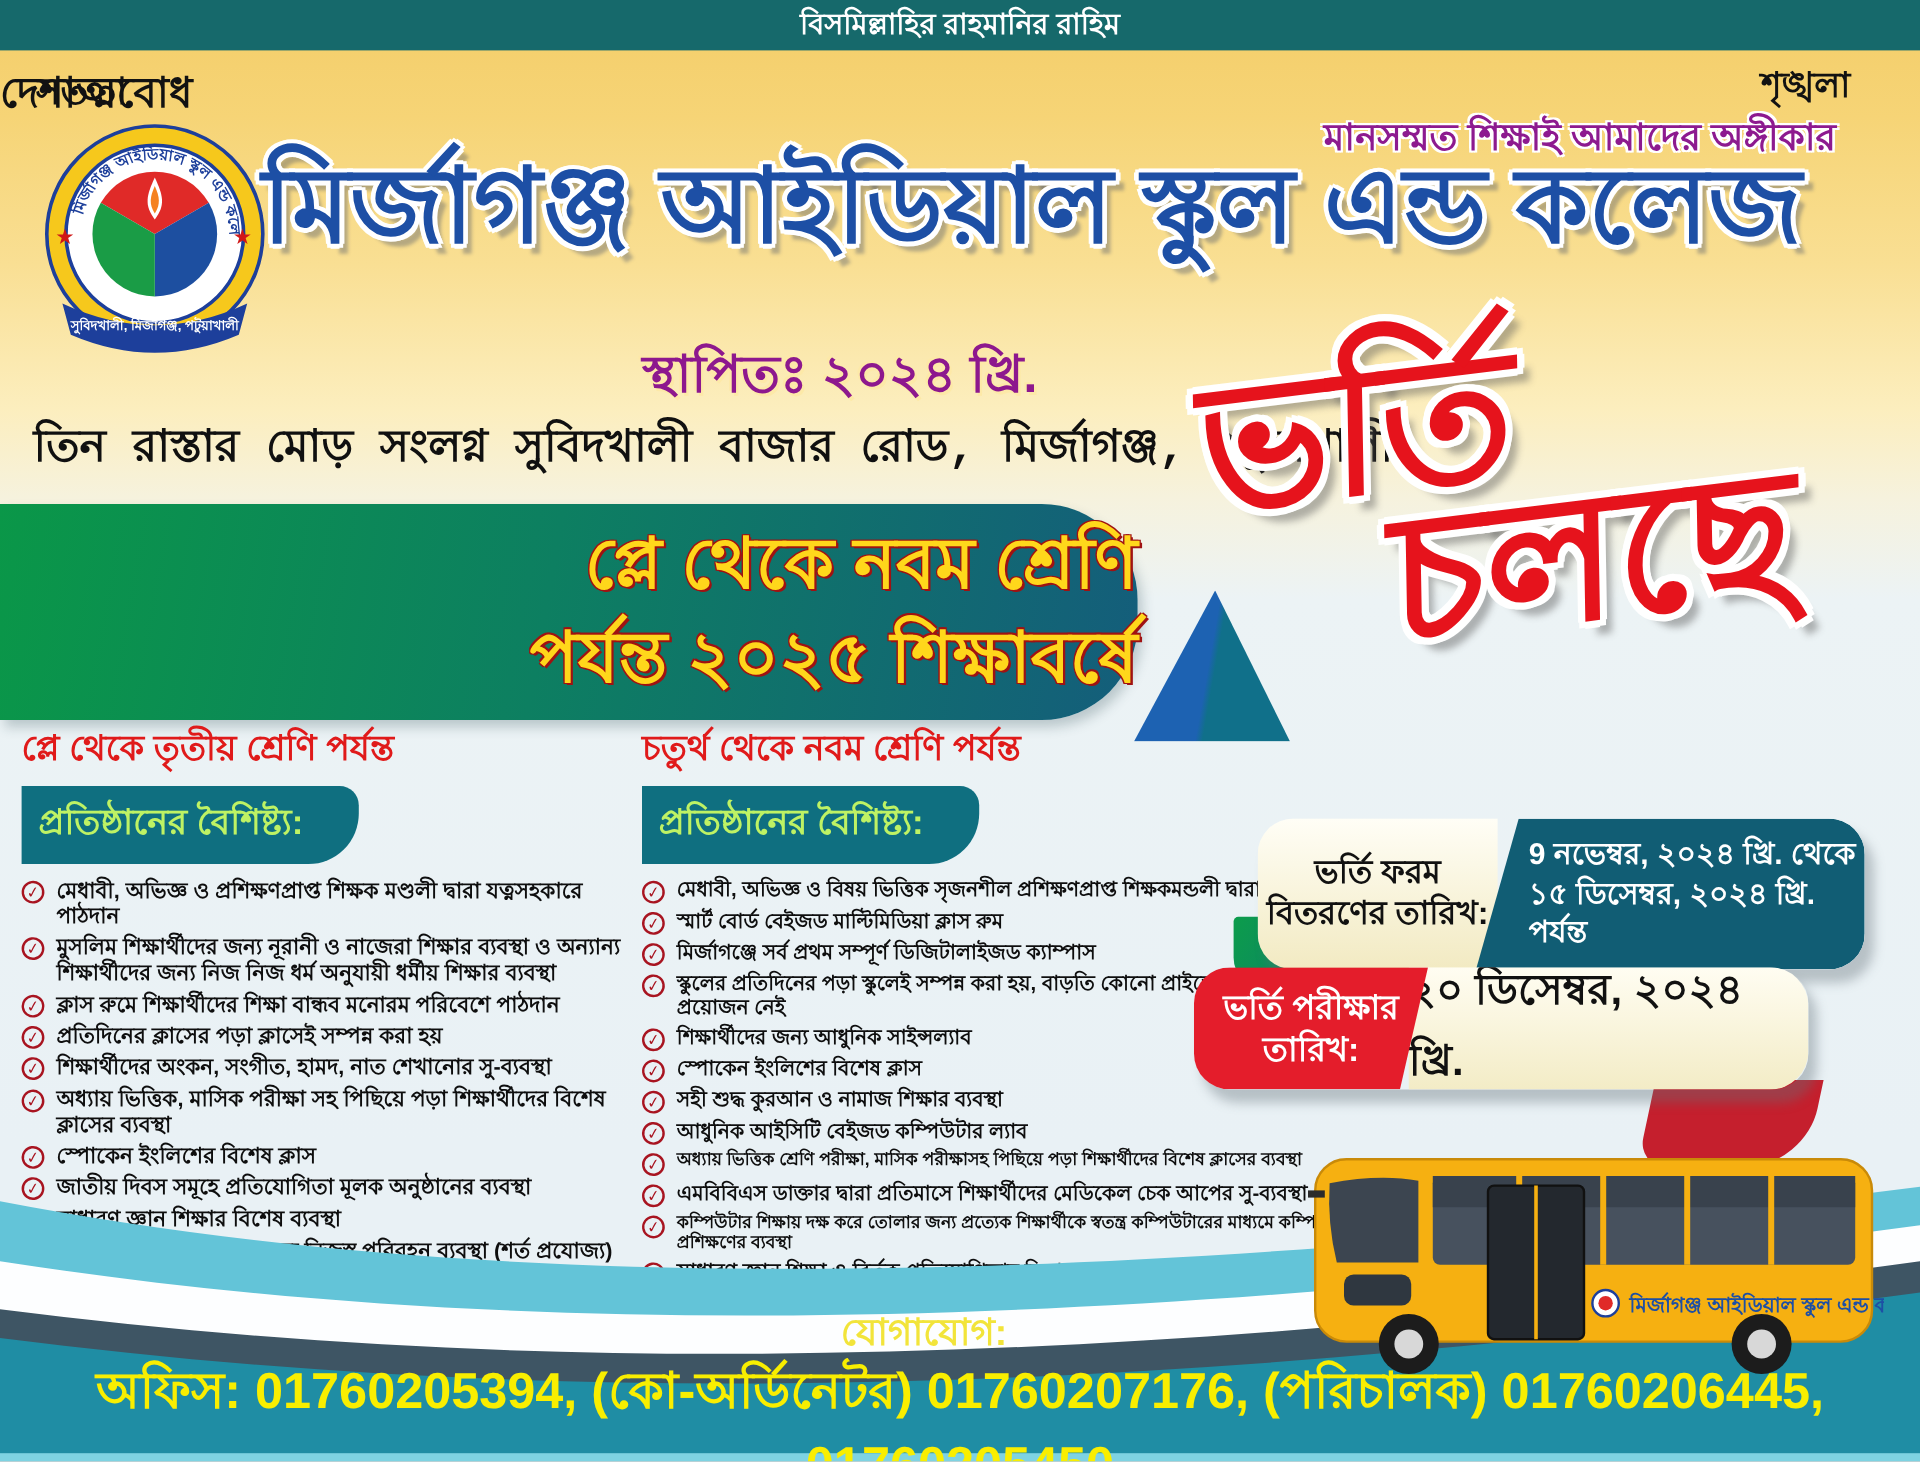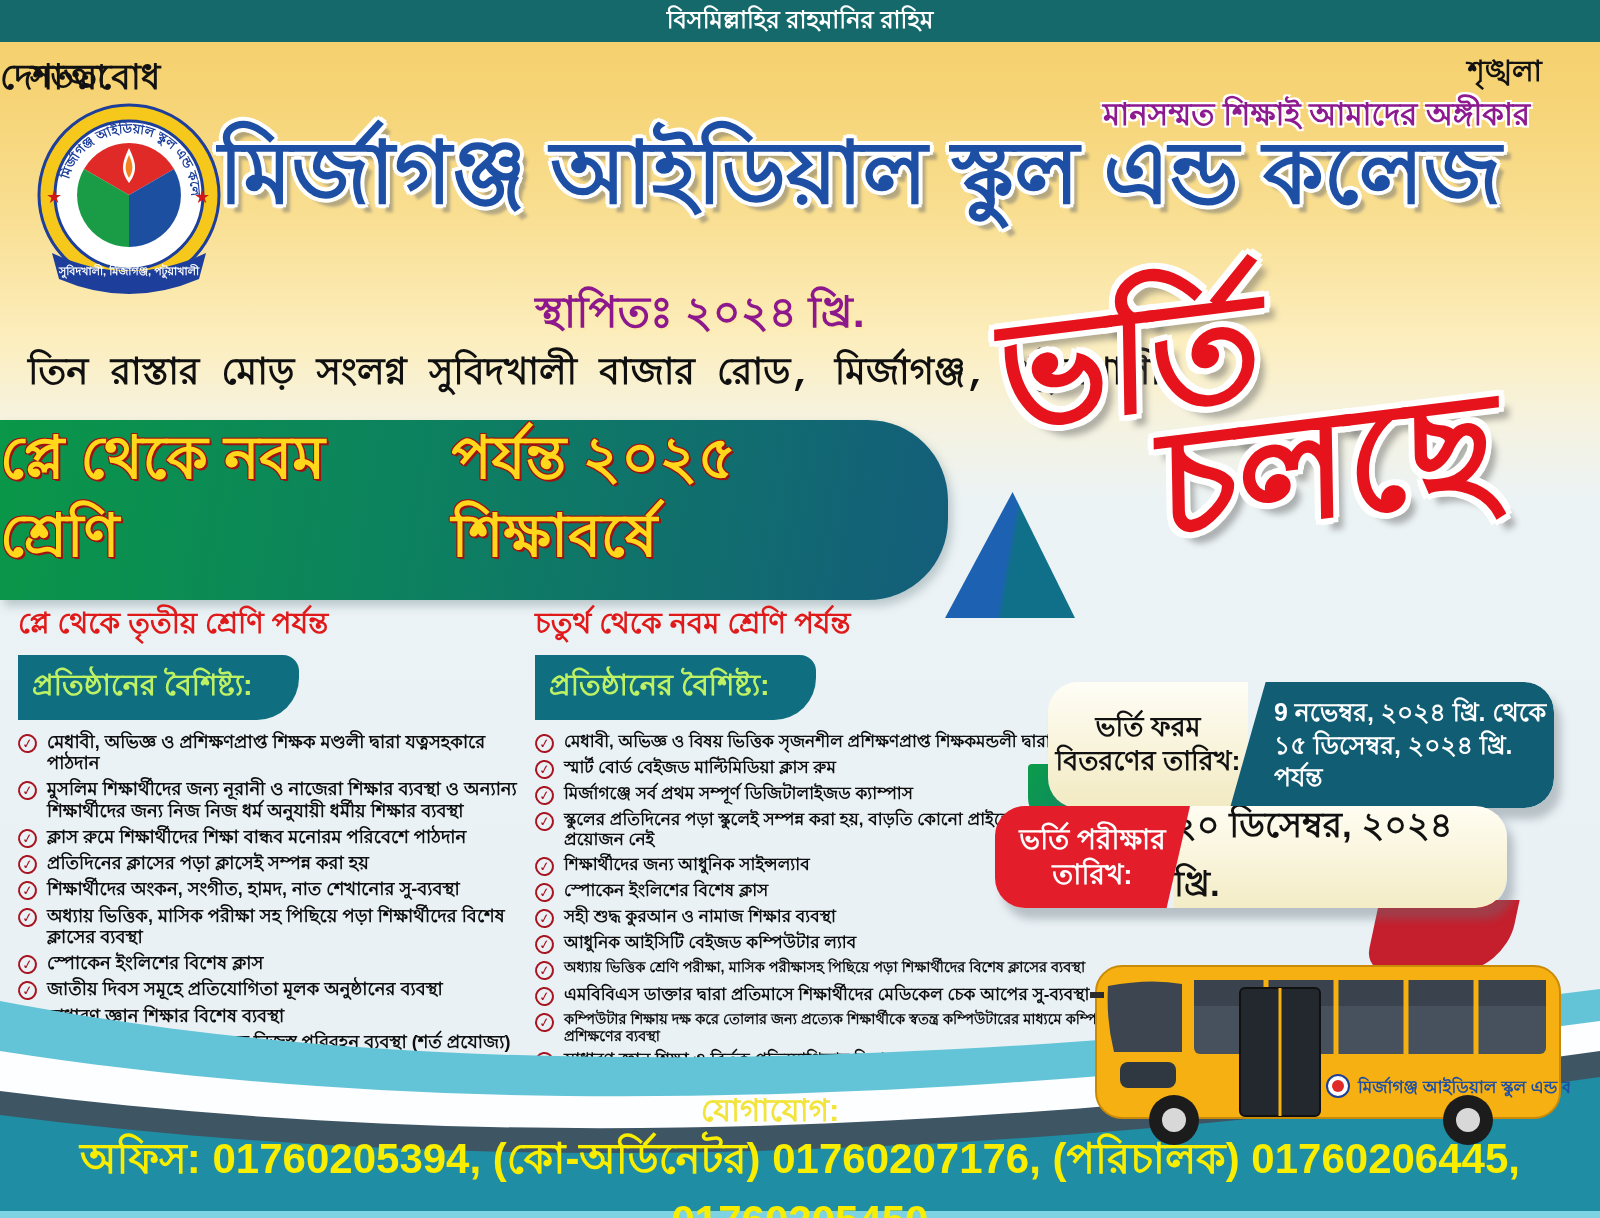--- a/index.html
+++ b/index.html
@@ -24,21 +24,21 @@
   .school-name{position:absolute;left:170px;top:108px;width:1380px;margin:0;text-align:center;
     font-size:87px;font-weight:800;color:#1d4fa5;line-height:1.5;
     text-shadow:-3px -3px 0 #fff,3px -3px 0 #fff,-3px 3px 0 #fff,3px 3px 0 #fff,0 -4px 0 #fff,0 4px 0 #fff,-4px 0 0 #fff,4px 0 0 #fff,7px 8px 3px rgba(25,45,95,.30);}
   .established{position:absolute;left:350px;top:280px;width:700px;text-align:center;
     font-size:43px;font-weight:800;color:#8d188e;
     text-shadow:-2px -2px 0 #fde9a8,2px 2px 0 #fde9a8;}
   .address{position:absolute;left:28px;top:342px;font-size:37px;font-weight:800;color:#101010;font-family:Liberation Mono, monospace;}
   
   .green-banner{position:absolute;left:0;top:420px;width:948px;height:180px;
     background:linear-gradient(100deg,#0a9748 0%,#0d7f61 48%,#145d7b 100%);
-    border-radius:0 80px 80px 0;display:flex;flex-direction:row;align-items:flex-start;justify-content:center;
+    border-radius:0 80px 80px 0;display:flex;flex-direction:column;align-items:flex-end;justify-content:center;
     box-shadow:4px 6px 10px rgba(40,70,80,.25);}
   .green-banner div{font-size:59px;font-weight:800;color:#ffd71b;line-height:1.32;
     text-shadow:2px 2px 0 #a01212,-1px -1px 0 #a01212,1px -1px 0 #a01212,-1px 1px 0 #a01212;}
   .tri{position:absolute;left:945px;top:492px;width:130px;height:126px;
     clip-path:polygon(52% 0,100% 100%,0 100%);
     background:linear-gradient(100deg,#1d62b2 48%,#10708a 52%);}
   
   .admission-badge{position:absolute;left:965px;top:268px;width:580px;transform:rotate(-7deg);
     color:#e6131c;font-weight:800;
     text-shadow:-5px -5px 0 #fff,5px -5px 0 #fff,-5px 5px 0 #fff,5px 5px 0 #fff,0 -6px 0 #fff,0 6px 0 #fff,-6px 0 0 #fff,6px 0 0 #fff,10px 12px 6px rgba(90,90,90,.45);}

